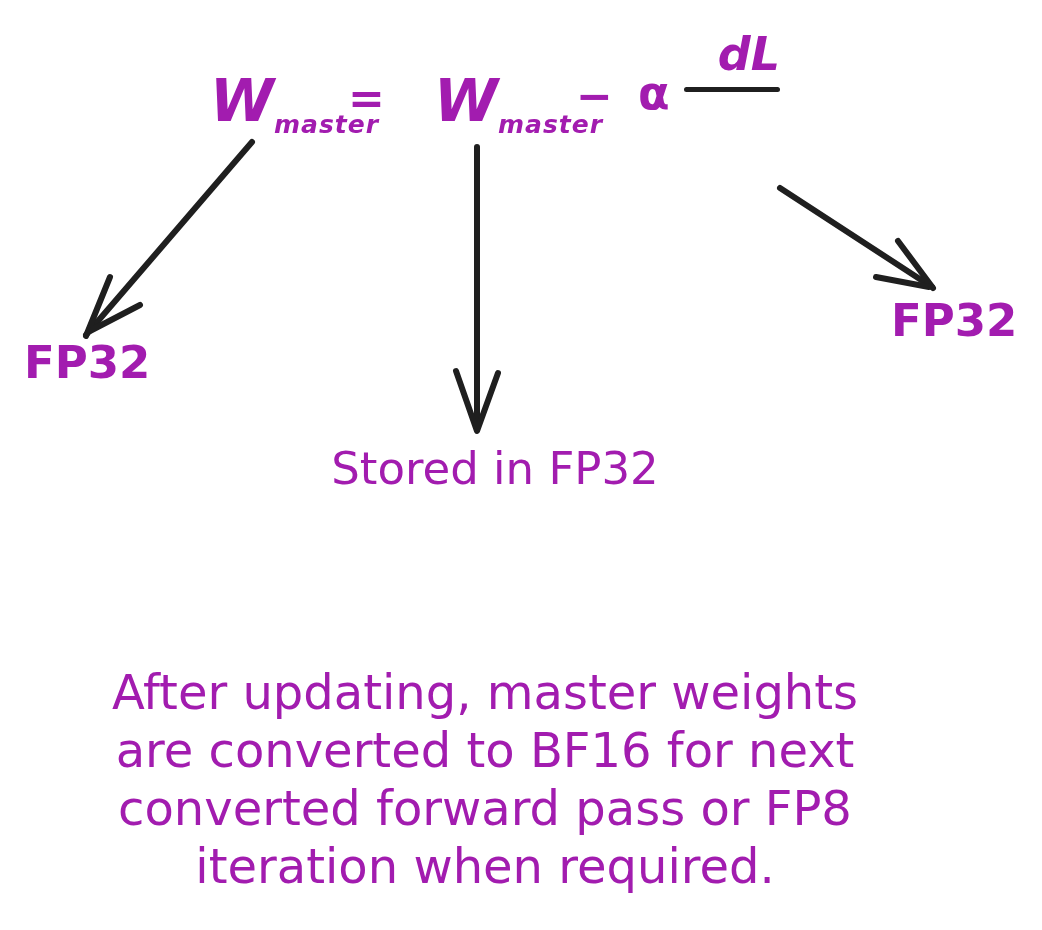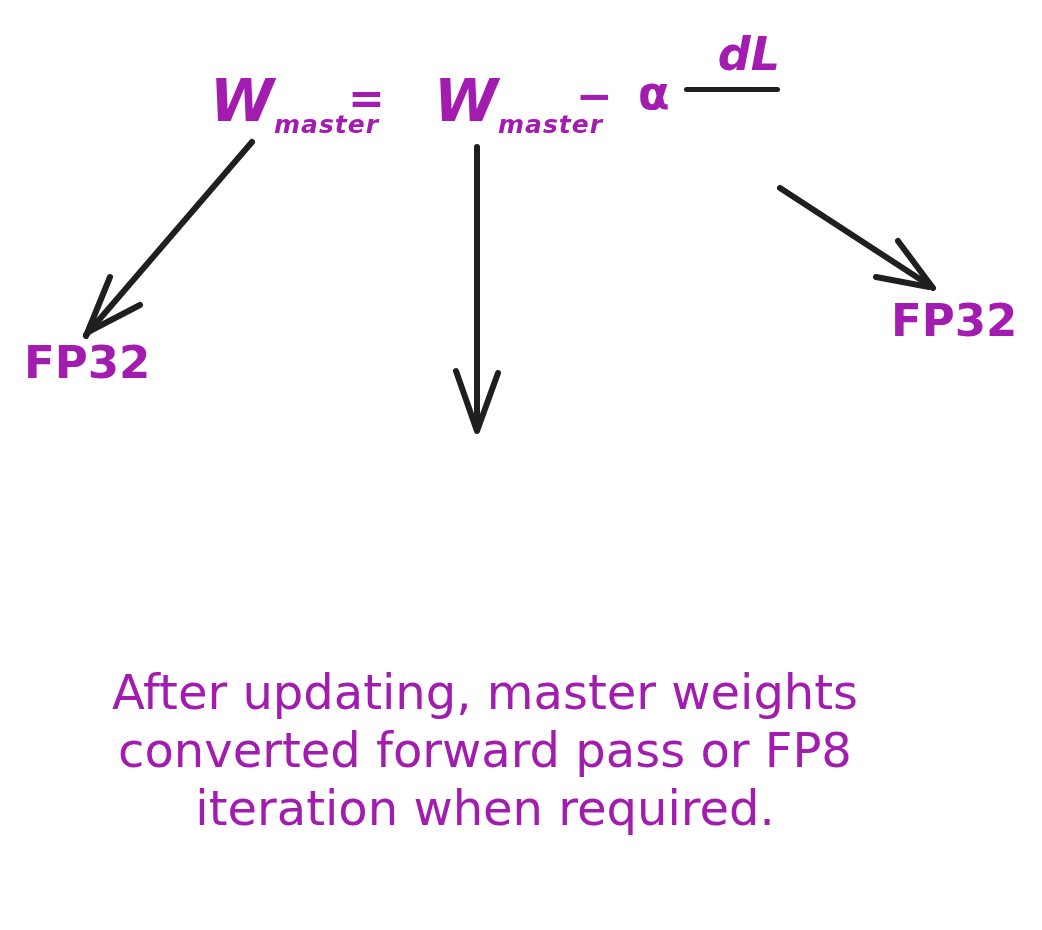--- a/index.html
+++ b/index.html
@@ -152,22 +152,24 @@
     </g>
     <g>
       <path d="M 780 188 L 932 287"></path>
       <path d="M 933 288 L 898 241"></path>
       <path d="M 929 287 L 876 277"></path>
     </g>
   </svg>
 
   <div class="anno anno-left">FP32</div>
 
+  <div class="anno anno-mid">Stored in FP32</div>
 
   <div class="anno anno-right">FP32</div>
 
   <div class="caption">
     <div>After updating, master weights</div>
+    <div>are converted to BF16 for next</div>
     <div>converted forward pass or FP8</div>
     <div>iteration when required.</div>
   </div>
 
 </div>
 
 </body></html>

